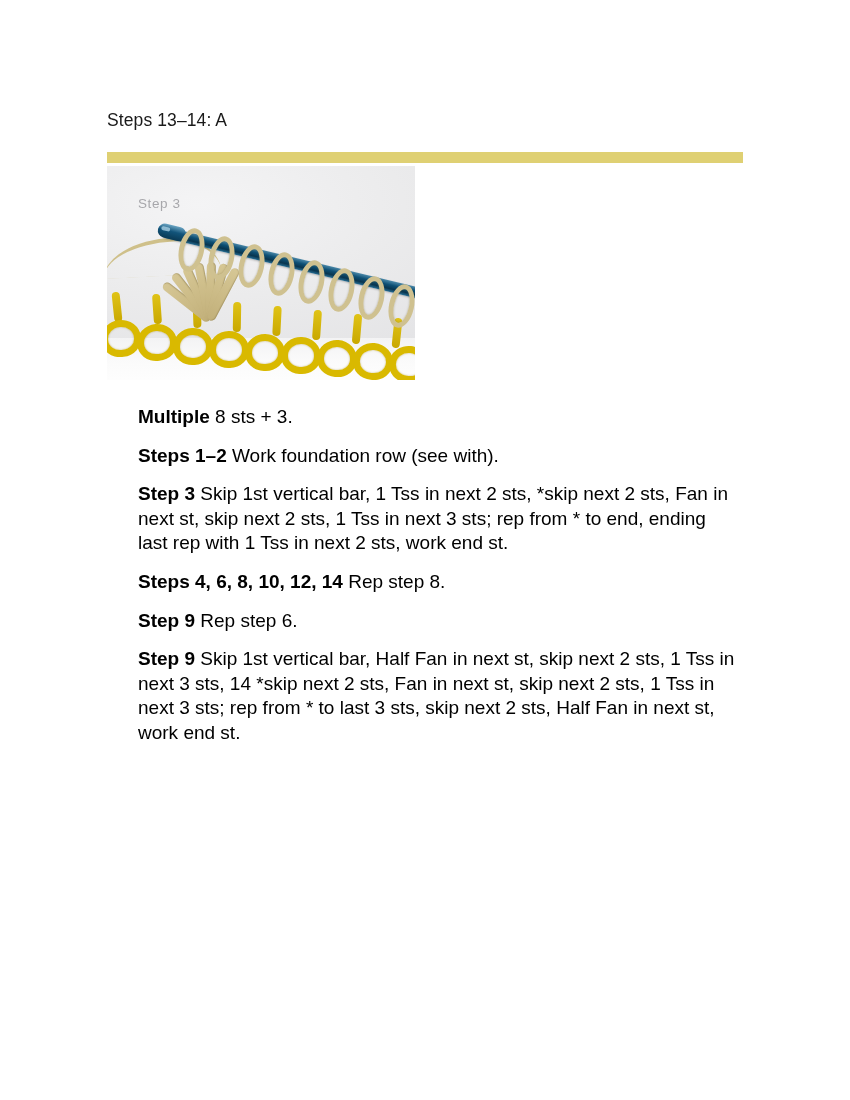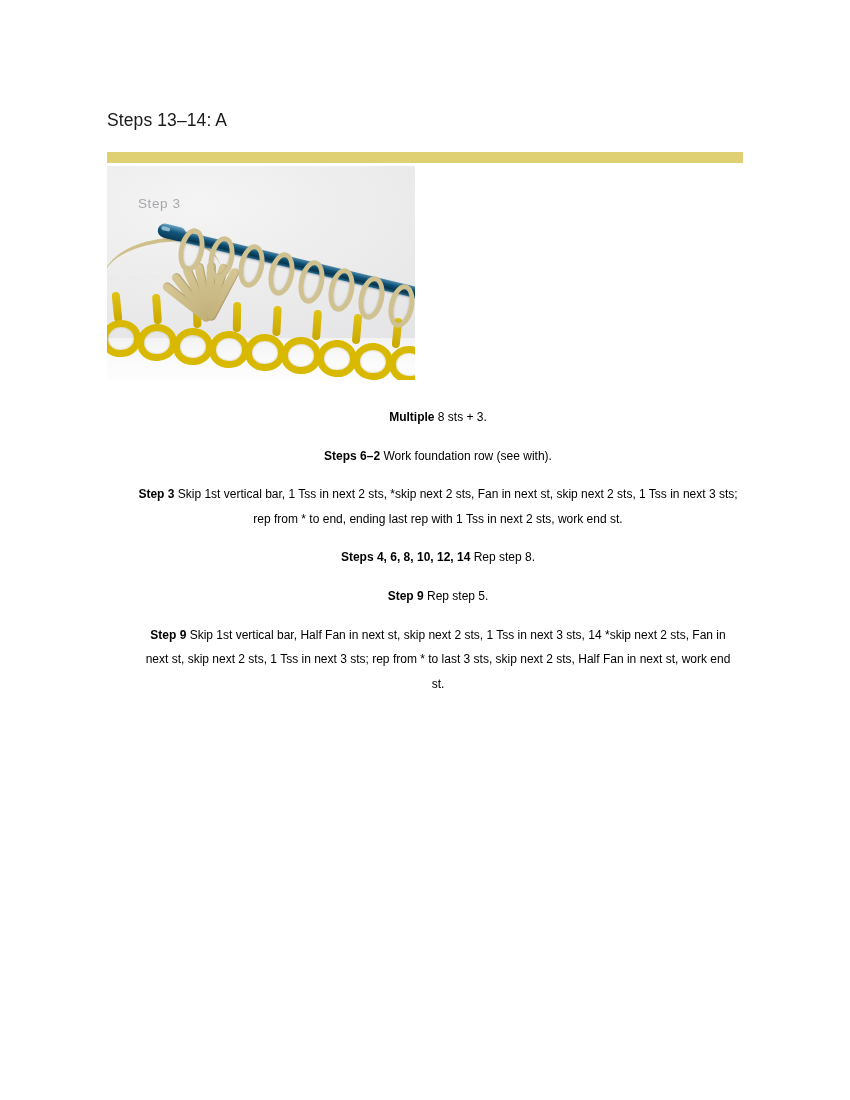--- a/index.html
+++ b/index.html
@@ -198,25 +198,25 @@
   }
 
   
   .body-copy {
     position: absolute;
     left: 138px;
     top: 398px;
     width: 600px;
   }
   .para {
-    font-size: 12px;
+    font-size: 19px;
     line-height: 24.6px;
     color: #000000;
     margin: 0 0 14px 0;
-    text-align: center;
+    text-align: left;
   }
   .para:last-child { margin-bottom: 16px; }
   .lead { font-weight: 700; }
 </style>
 </head>
 <body>
 
 <div class="page">
 
   <div class="page-title">Steps 13–14: A</div>
@@ -282,34 +282,34 @@
     </div>
   </div>
 
   <div class="body-copy">
 
     <p class="para">
       <span class="lead">Multiple</span><span> 8 sts + 3.</span>
     </p>
 
     <p class="para">
-      <span class="lead">Steps 6–2</span><span> Work foundation row (see with).</span>
+      <span class="lead">Steps 1–2</span><span> Work foundation row (see with).</span>
     </p>
 
     <p class="para">
       <span class="lead">Step 3</span><span> Skip 1st vertical bar, 1 Tss in next 2 sts, *skip next 2 sts, Fan in next st, skip next 2 sts, 1 Tss in next 3 sts; rep from * to end, ending last rep with 1 Tss in next 2 sts, work end st.</span>
     </p>
 
     <p class="para">
       <span class="lead">Steps 4, 6, 8, 10, 12, 14</span><span> Rep step 8.</span>
     </p>
 
 
     <p class="para">
-      <span class="lead">Step 9</span><span> Rep step 5.</span>
+      <span class="lead">Step 9</span><span> Rep step 6.</span>
     </p>
 
     <p class="para">
       <span class="lead">Step 9</span><span> Skip 1st vertical bar, Half Fan in next st, skip next 2 sts, 1 Tss in next 3 sts, 14 *skip next 2 sts, Fan in next st, skip next 2 sts, 1 Tss in next 3 sts; rep from * to last 3 sts, skip next 2 sts, Half Fan in next st, work end st.</span>
     </p>
 
   </div>
 </div>
 
 </body></html>

